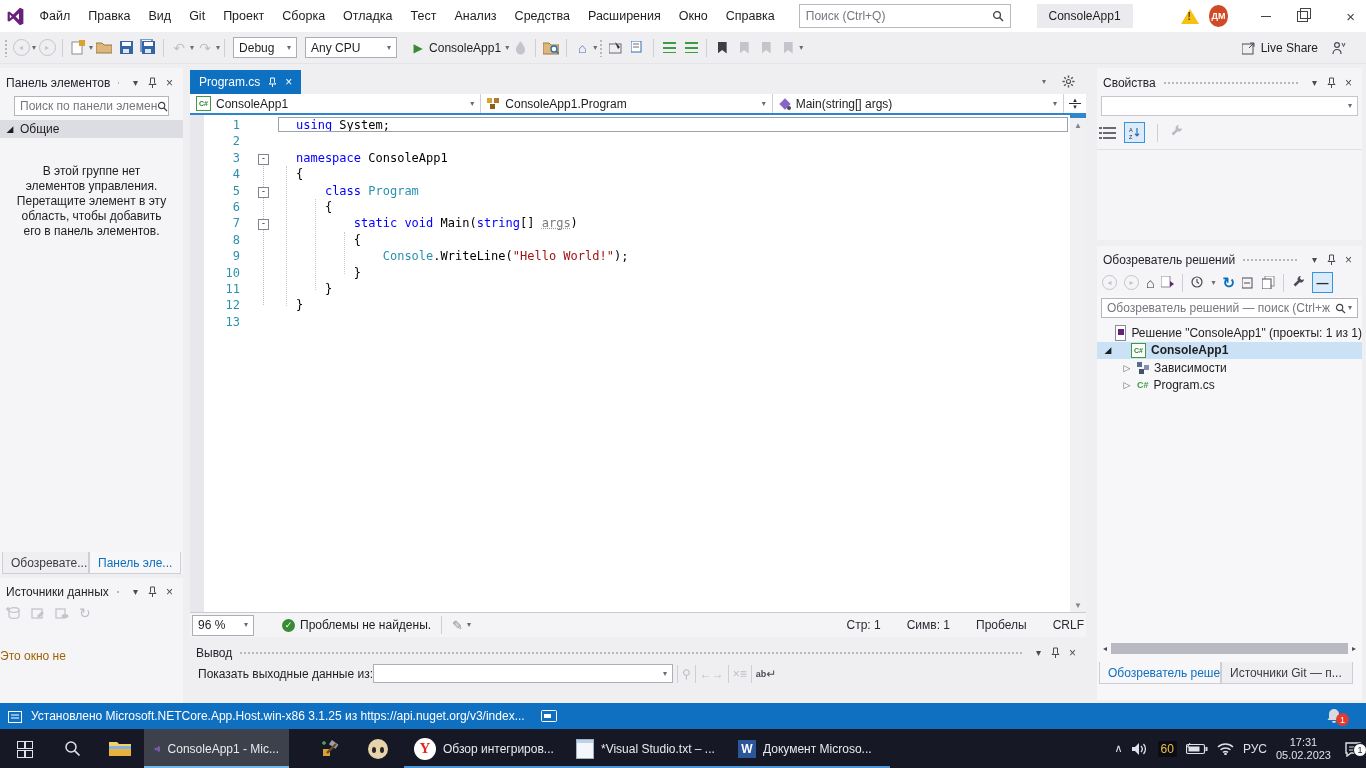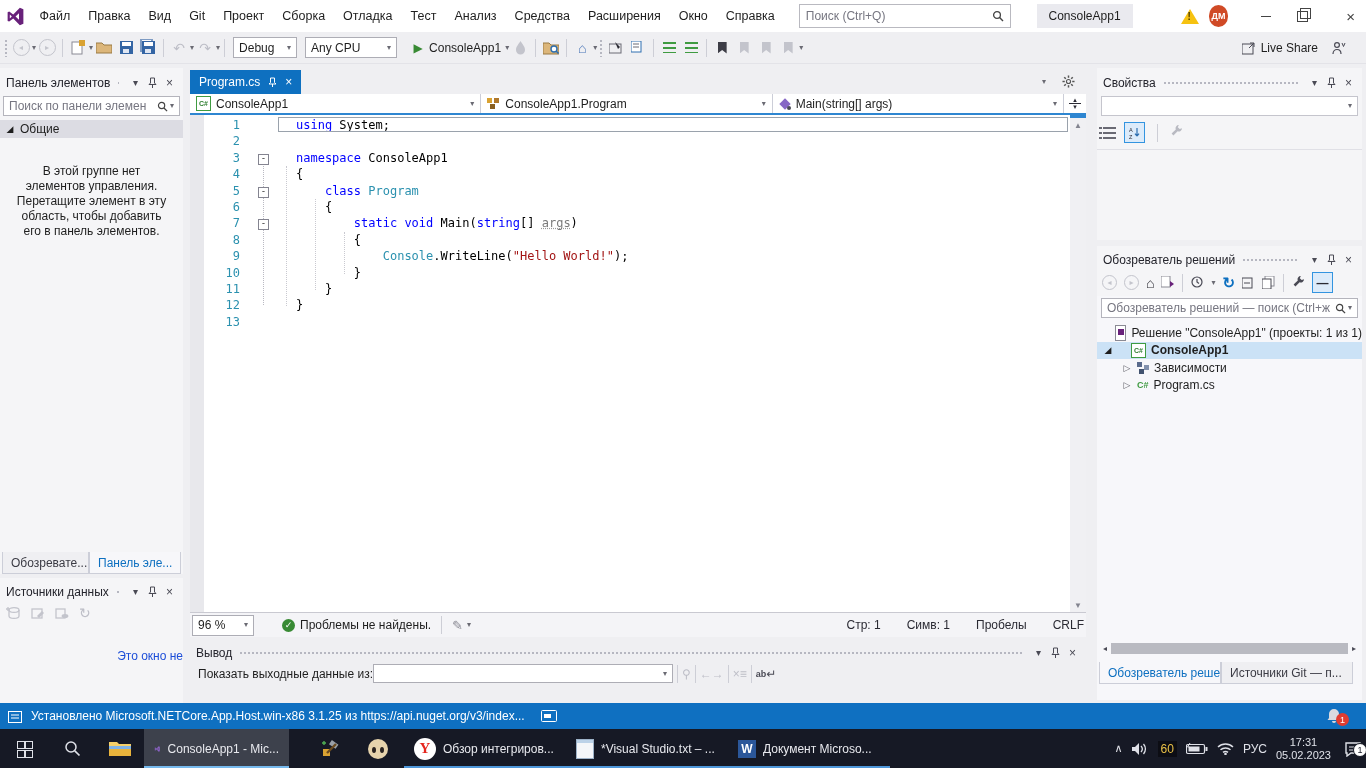--- a/index.html
+++ b/index.html
@@ -275,21 +275,21 @@
     <span class="grip"></span>
     <span class="hic">▾</span>
     <span class="hic">
       <svg width="9" height="12">
           <path d="M2.5 1h4v5L8 7.5H1L2.5 6z" fill="none" stroke="#4a4a55"></path>
           <line x1="4.5" y1="7.5" x2="4.5" y2="11" stroke="#4a4a55"></line>
         </svg>
     </span>
     <span class="hic" style="font-size:12px">×</span>
   </div>
-  <div class="searchbox" style="margin:4px 3px 0">
+  <div class="searchbox" style="margin:4px 14px 0">
     <span>Поиск по панели элемен</span>
     <span style="margin-left:auto" class="ico">
       <svg width="11" height="11" viewBox="0 0 12 12">
           <circle cx="5" cy="5" r="3.4" fill="none" stroke="#444" stroke-width="1.3"></circle>
           <line x1="7.6" y1="7.6" x2="11" y2="11" stroke="#444" stroke-width="1.4"></line>
         </svg>
     </span>
     <span class="dd" style="margin-left:2px">▾</span>
   </div>
   <div class="r" style="height:18px;background:#dcdce3;margin-top:4px;padding:0 5px;gap:5px">
@@ -331,21 +331,21 @@
         </svg>
     </span>
     <span class="ico">
       <svg width="14" height="13">
           <rect x="1" y="2" width="9" height="9" fill="none" stroke="#c3c4cc" stroke-width="1.3"></rect>
           <ellipse cx="10" cy="9" rx="3.4" ry="2" fill="#c3c4cc"></ellipse>
         </svg>
     </span>
     <span class="ico g" style="font-size:14px">↻</span>
   </div>
-  <div style="padding-top:24px;text-align:right;color:#1d4ed8">Это окно не</div>
+  <div style="padding-top:24px;text-align:left;color:#a16207">Это окно не</div>
 </div>
 
 <div id="doc-tab" class="a">
   <span>Program.cs</span>
   <span class="ico">
     <svg width="9" height="11">
         <path d="M2.5 1h4v4.5L8 7H1l1.5-1.5z" fill="none" stroke="#fff"></path>
         <line x1="4.5" y1="7" x2="4.5" y2="10" stroke="#fff"></line>
       </svg>
   </span>

